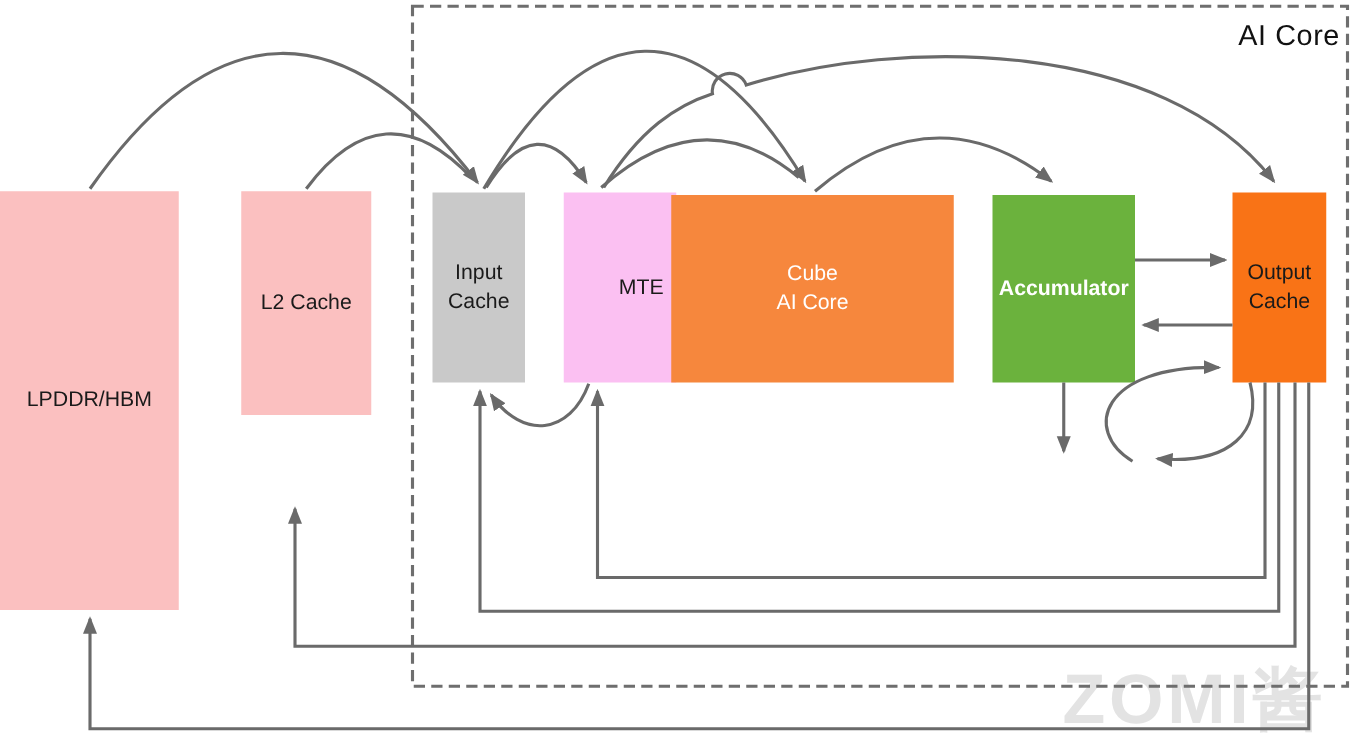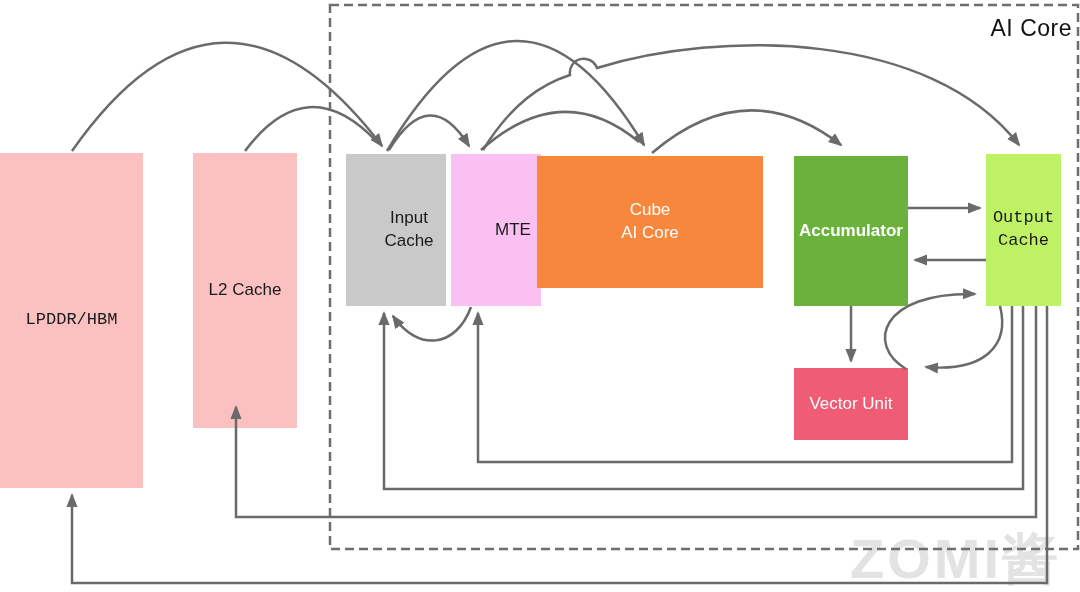--- a/index.html
+++ b/index.html
@@ -18,63 +18,60 @@
     position:absolute;left:940px;top:15px;width:132px;text-align:right;
     font-size:23px;color:#111111;z-index:2;letter-spacing:0.5px;
   }
   #watermark{
     position:absolute;left:850px;top:522px;z-index:1;
     font-size:56px;font-weight:bold;color:#e3e3e3;letter-spacing:3px;
     white-space:nowrap;
   }
   
   #blk-lpddr        {left:0;    top:153px; width:143px; height:335px;}
-  #blk-l2-cache     {left:193px;top:153px; width:104px; height:275px;}
-  #blk-input-cache  {left:346px;top:154px; width:74px;  height:152px;padding-left:26px;}
+  #blk-l2-cache     {left:193px;top:153px; width:104px; height:179px;}
+  #blk-input-cache  {left:346px;top:154px; width:74px;  height:152px;}
   #blk-mte          {left:451px;top:154px; width:56px;  height:152px;padding-left:34px;}
-  #blk-cube         {left:537px;top:156px; width:226px; height:132px;}
+  #blk-cube         {left:537px;top:156px; width:226px; height:150px;}
   #blk-accumulator  {left:794px;top:156px; width:114px; height:150px;}
   #blk-output-cache {left:986px;top:154px; width:75px;  height:152px;}
   #blk-vector-unit  {left:794px;top:368px; width:114px; height:72px;}
 </style>
 </head>
 <body>
 
 <div id="stage">
 
   <div id="watermark">ZOMI酱</div>
 
   <div id="ai-core-label">AI Core</div>
 
-  <div class="block" id="blk-lpddr" style="background: rgb(251, 192, 192); color: rgb(26, 26, 26); font-family: Liberation Mono, monospace;">
+  <div class="block" id="blk-lpddr" style="background: rgb(251, 192, 192); color: rgb(26, 26, 26);">
     <span>LPDDR/HBM</span>
   </div>
   <div class="block" id="blk-l2-cache" style="background: rgb(251, 192, 192); color: rgb(26, 26, 26);">
     <span>L2 Cache</span>
   </div>
   <div class="block" id="blk-input-cache" style="background: rgb(201, 201, 201); color: rgb(26, 26, 26);">
     <span>Input
 Cache</span>
   </div>
   <div class="block" id="blk-mte" style="background: rgb(251, 192, 242); color: rgb(26, 26, 26);">
     <span>MTE</span>
   </div>
   <div class="block" id="blk-cube" style="background: rgb(246, 135, 61); color: rgb(255, 255, 255);">
     <span>Cube
 AI Core</span>
   </div>
   <div class="block" id="blk-accumulator" style="background: rgb(107, 178, 61); color: rgb(255, 255, 255); font-weight: bold;">
     <span>Accumulator</span>
   </div>
-  <div class="block" id="blk-output-cache" style="background: #bef264; color: rgb(26, 26, 26); font-family: Liberation Mono, monospace;">
+  <div class="block" id="blk-output-cache" style="background: #f97316; color: rgb(26, 26, 26);">
     <span>Output
 Cache</span>
-  </div>
-  <div class="block" id="blk-vector-unit" style="background: rgb(238, 92, 117); color: rgb(255, 255, 255);">
-    <span>Vector Unit</span>
   </div>
 
   <svg id="edges-svg" width="1080" height="592" viewBox="0 0 1080 592">
     <defs>
       <marker id="ah" viewBox="0 0 10 8" refX="8.6" refY="4" markerWidth="5.6" markerHeight="5.6" orient="auto">
         <path d="M0,0 L10,4 L0,8 Z" fill="#6a6a6a"></path>
       </marker>
     </defs>
 
     <rect x="330" y="5" width="748" height="544" fill="none" stroke="#6e6e6e" stroke-width="2.5" stroke-dasharray="9 5"></rect>

